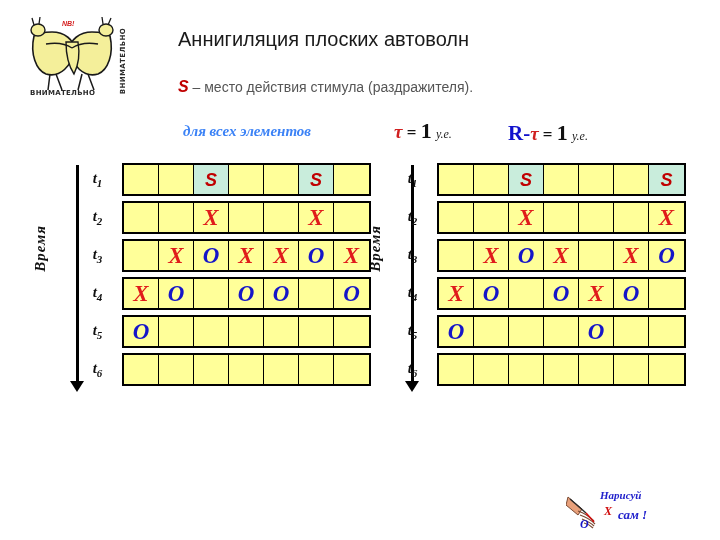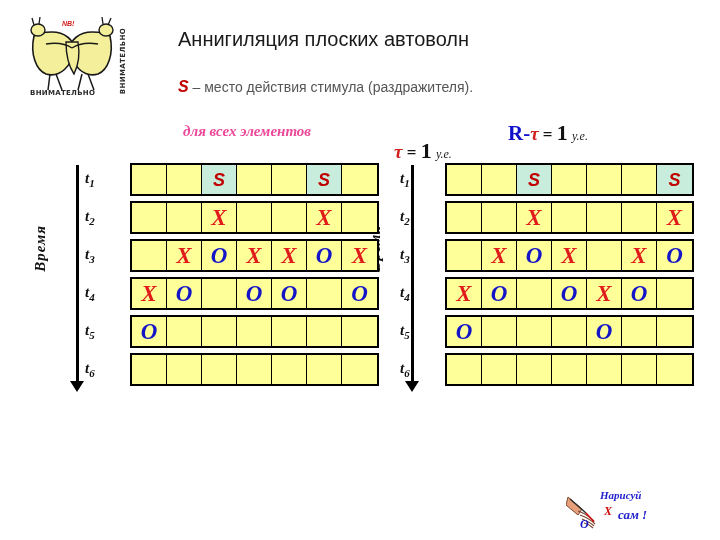--- a/index.html
+++ b/index.html
@@ -86,29 +86,28 @@
     position: absolute;
     white-space: nowrap;
     font-family: "Liberation Serif", serif;
   }
   #annot-all-elements {
     left: 183px;
     top: 123px;
     font-size: 15px;
     font-style: italic;
     font-weight: bold;
-    color: #ec4899;
+    color: #3b82f6;
   }
   #annot-tau {
     left: 394px;
     top: 118px;
     font-size: 17px;
     font-weight: bold;
     color: #111111;
-    margin-top: 20px;
   }
   #annot-rtau {
     left: 508px;
     top: 120px;
     font-size: 17px;
     font-weight: bold;
     color: #111111;
   }
   .tau-sym { color: #d02020; font-style: italic; font-size: 19px; }
   .r-sym   { color: #1111cc; font-size: 21px; font-weight: bold; }
@@ -164,22 +163,22 @@
   #grid-right { left: 400px; }
 
   .grid-row {
     display: flex;
     align-items: center;
     margin-bottom: 5px;
     height: 33px;
   }
   .row-label {
     width: 25px;
-    text-align: left;
-    padding-right: 20px;
+    text-align: center;
+    padding-right: 12px;
     font-size: 15px;
     font-weight: bold;
     font-style: italic;
     font-family: "Liberation Serif", serif;
     color: #111;
     flex: 0 0 auto;
   }
   .row-label sub { font-size: 11px; }
   .cells {
     display: flex;

